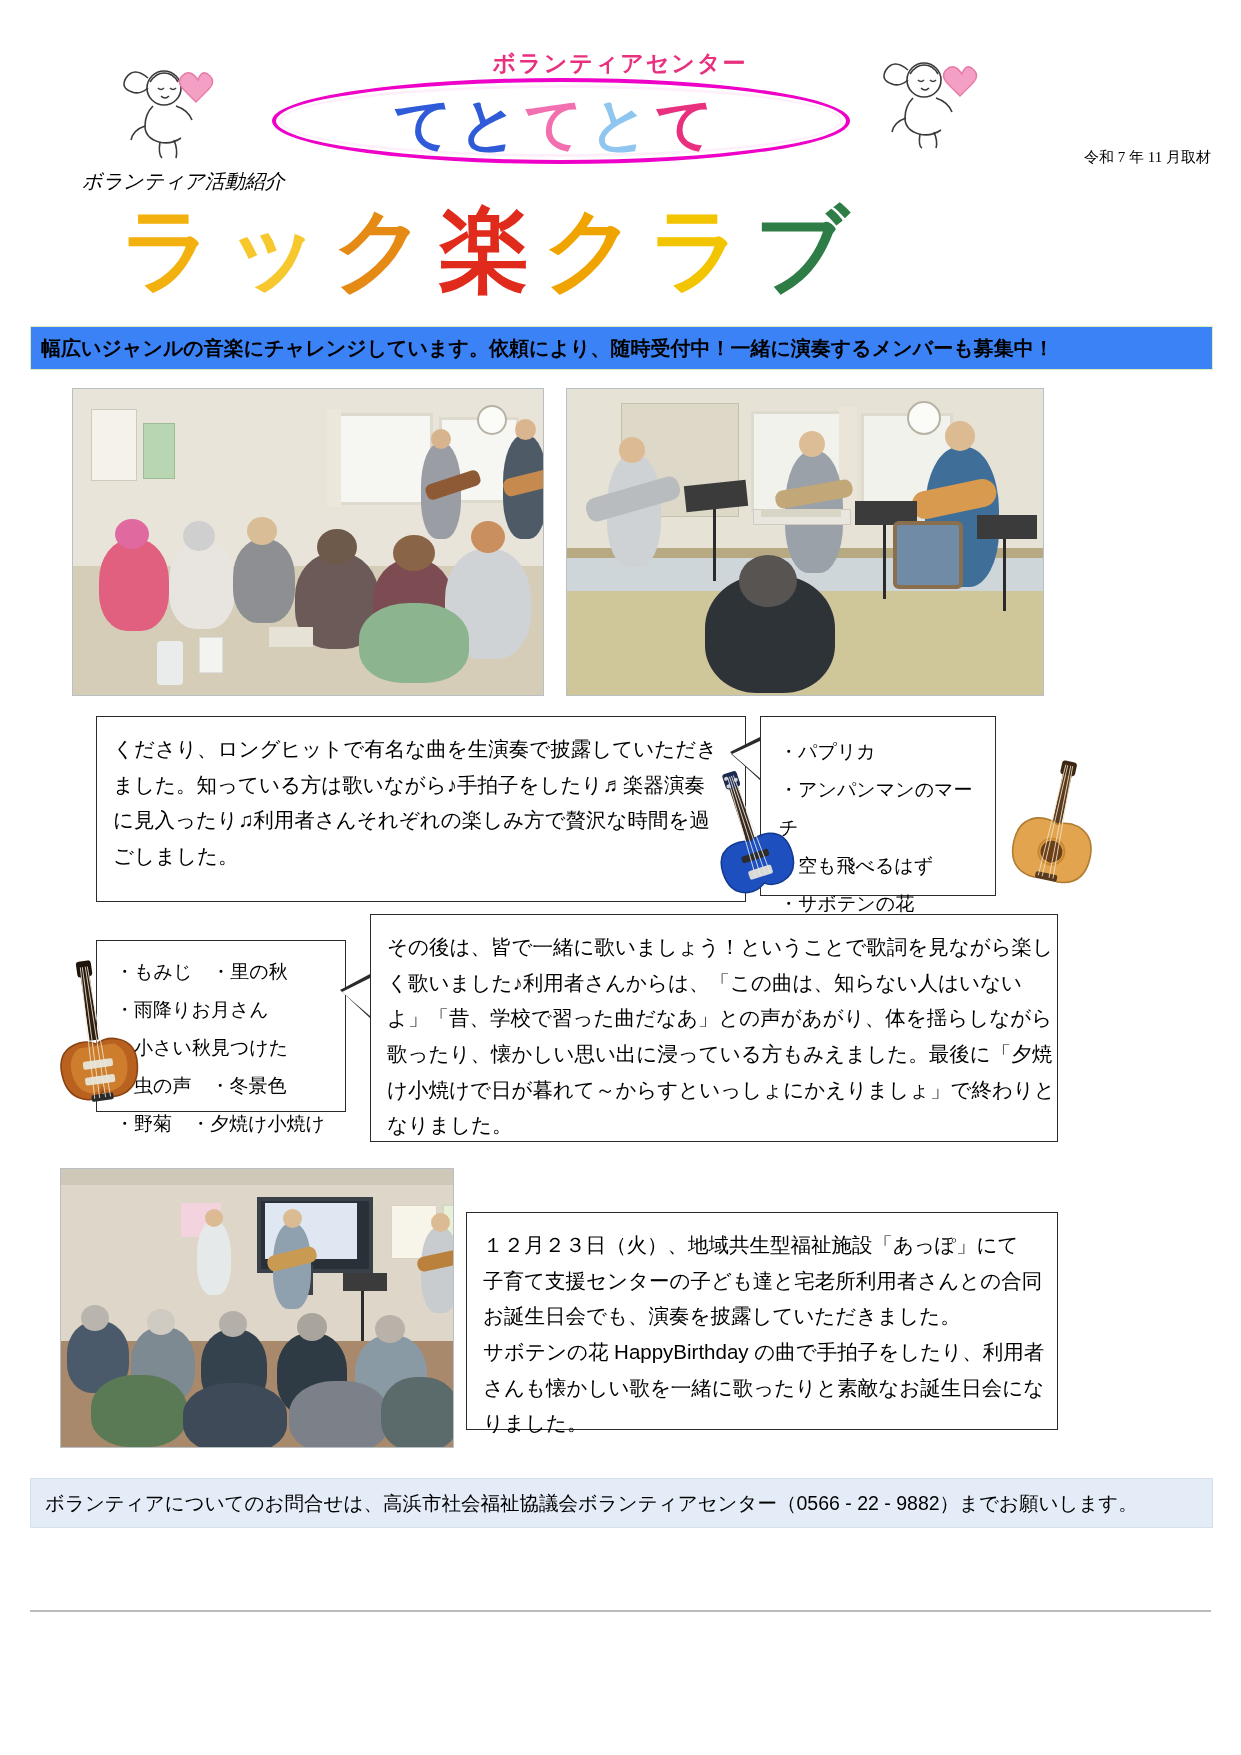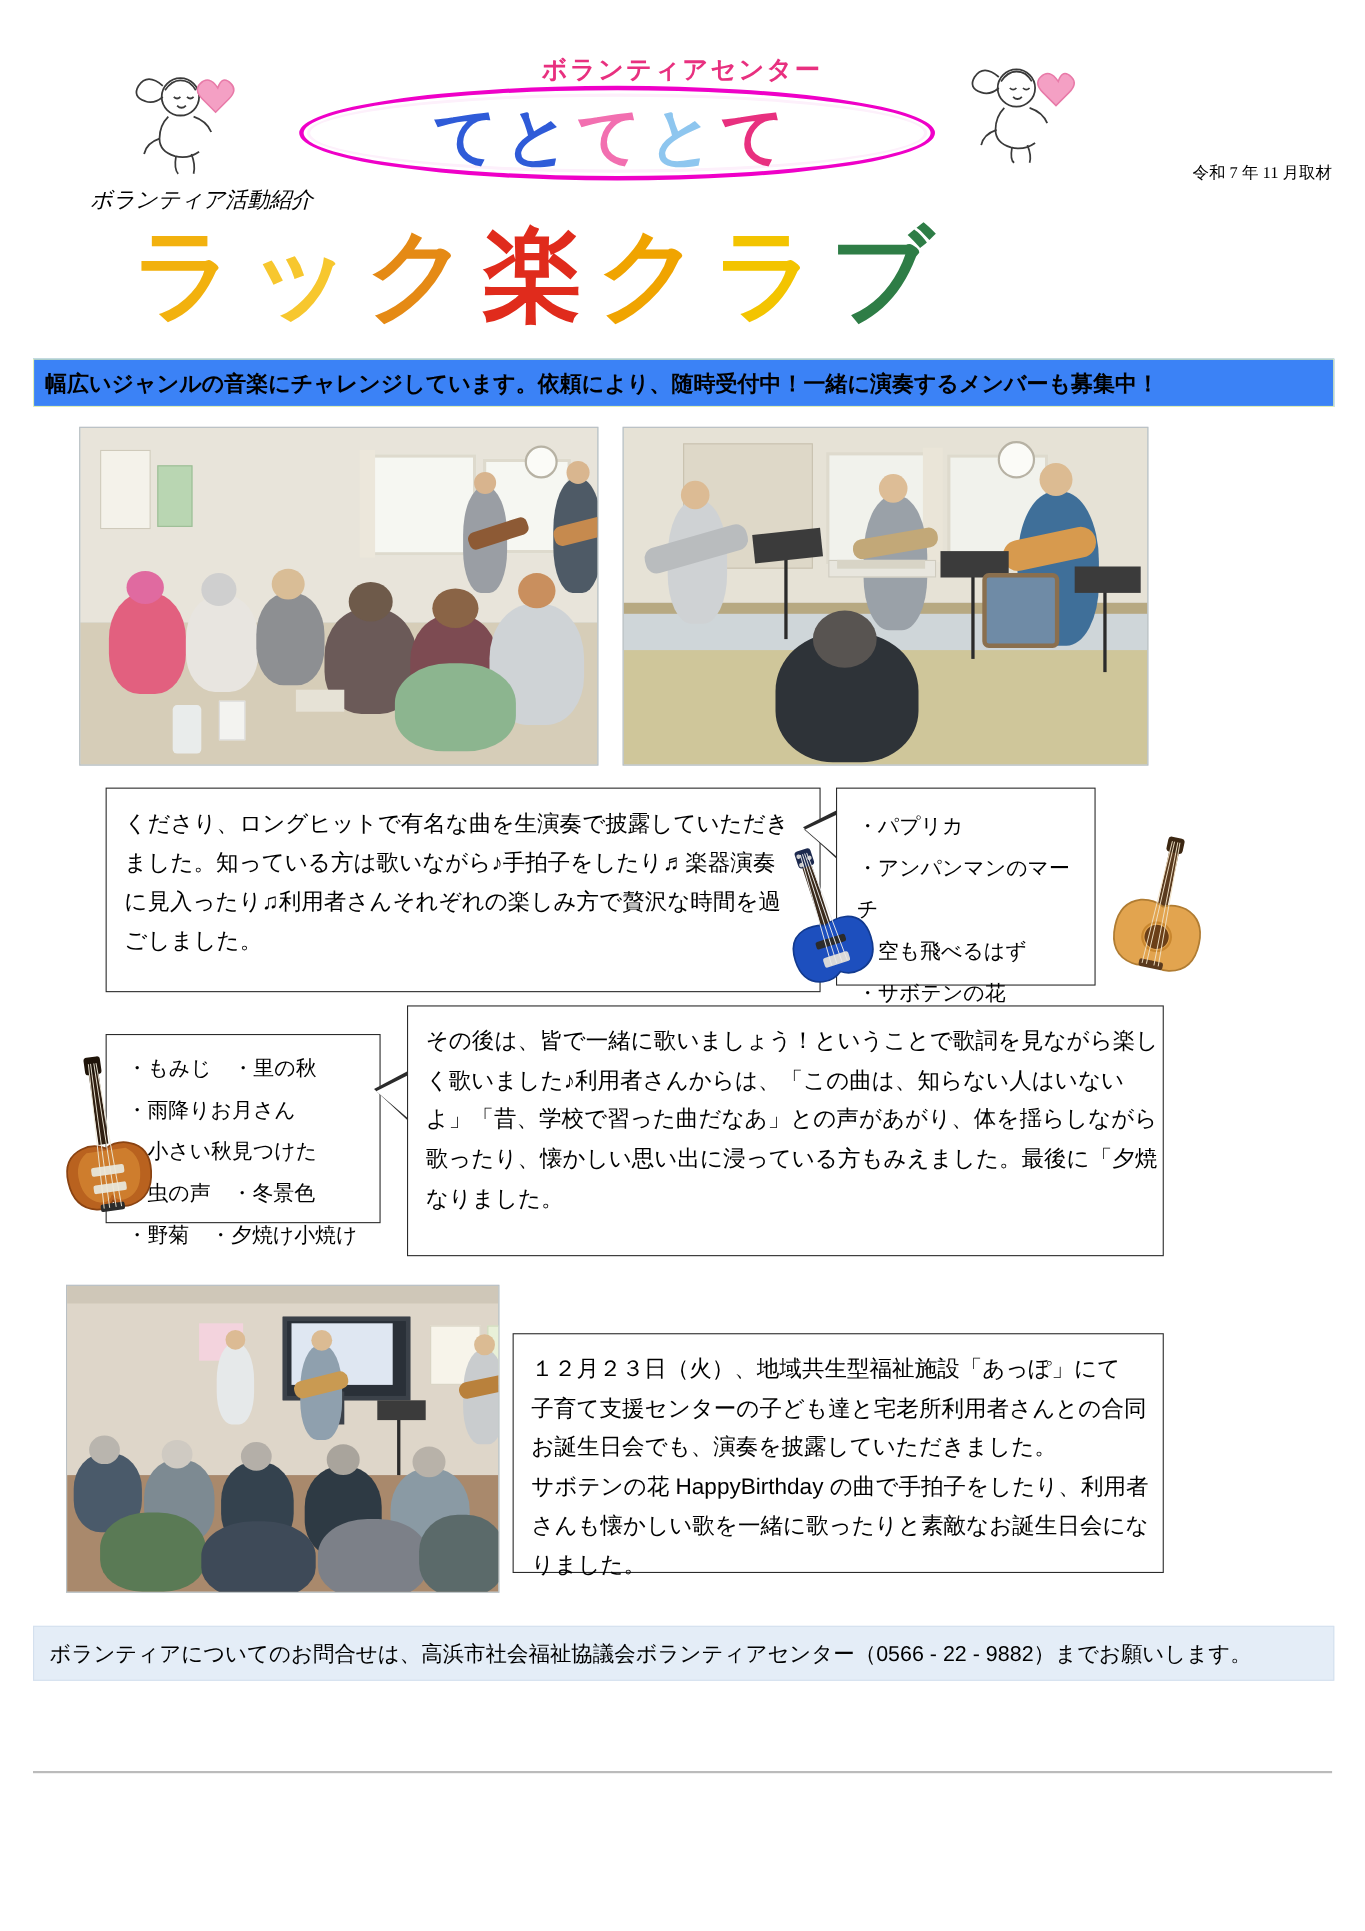--- a/index.html
+++ b/index.html
@@ -485,20 +485,21 @@
     </svg>
   </div>
 
   <div class="tail" id="tail2b"></div>
   <div class="tail" id="tail2"></div>
   <div class="box" id="box-after">
     <p class="nowrapline">その後は、皆で一緒に歌いましょう！ということで歌詞を見ながら楽し</p>
     <p class="nowrapline">く歌いました♪利用者さんからは、「この曲は、知らない人はいない</p>
     <p class="nowrapline">よ」「昔、学校で習った曲だなあ」との声があがり、体を揺らしながら</p>
     <p class="nowrapline">歌ったり、懐かしい思い出に浸っている方もみえました。最後に「夕焼</p>
+    <p class="nowrapline">け小焼けで日が暮れて～からすといっしょにかえりましょ」で終わりと</p>
     <p class="nowrapline">なりました。</p>
   </div>
 
   <div class="photo" id="photo3">
     <div class="room">
       <div style="position:absolute; left:0; top:0; right:0; height:62%; background:#ded6c9;"></div>
       <div style="position:absolute; left:0; bottom:0; right:0; height:38%; background:#a9896c;"></div>
       <div style="position:absolute; left:0; top:0; right:0; height:16px; background:#cfc7b8;"></div>
 
       <div style="position:absolute; left:196px; top:28px; width:108px; height:68px; background:#2a3038; border:4px solid #3b4149;"></div>

